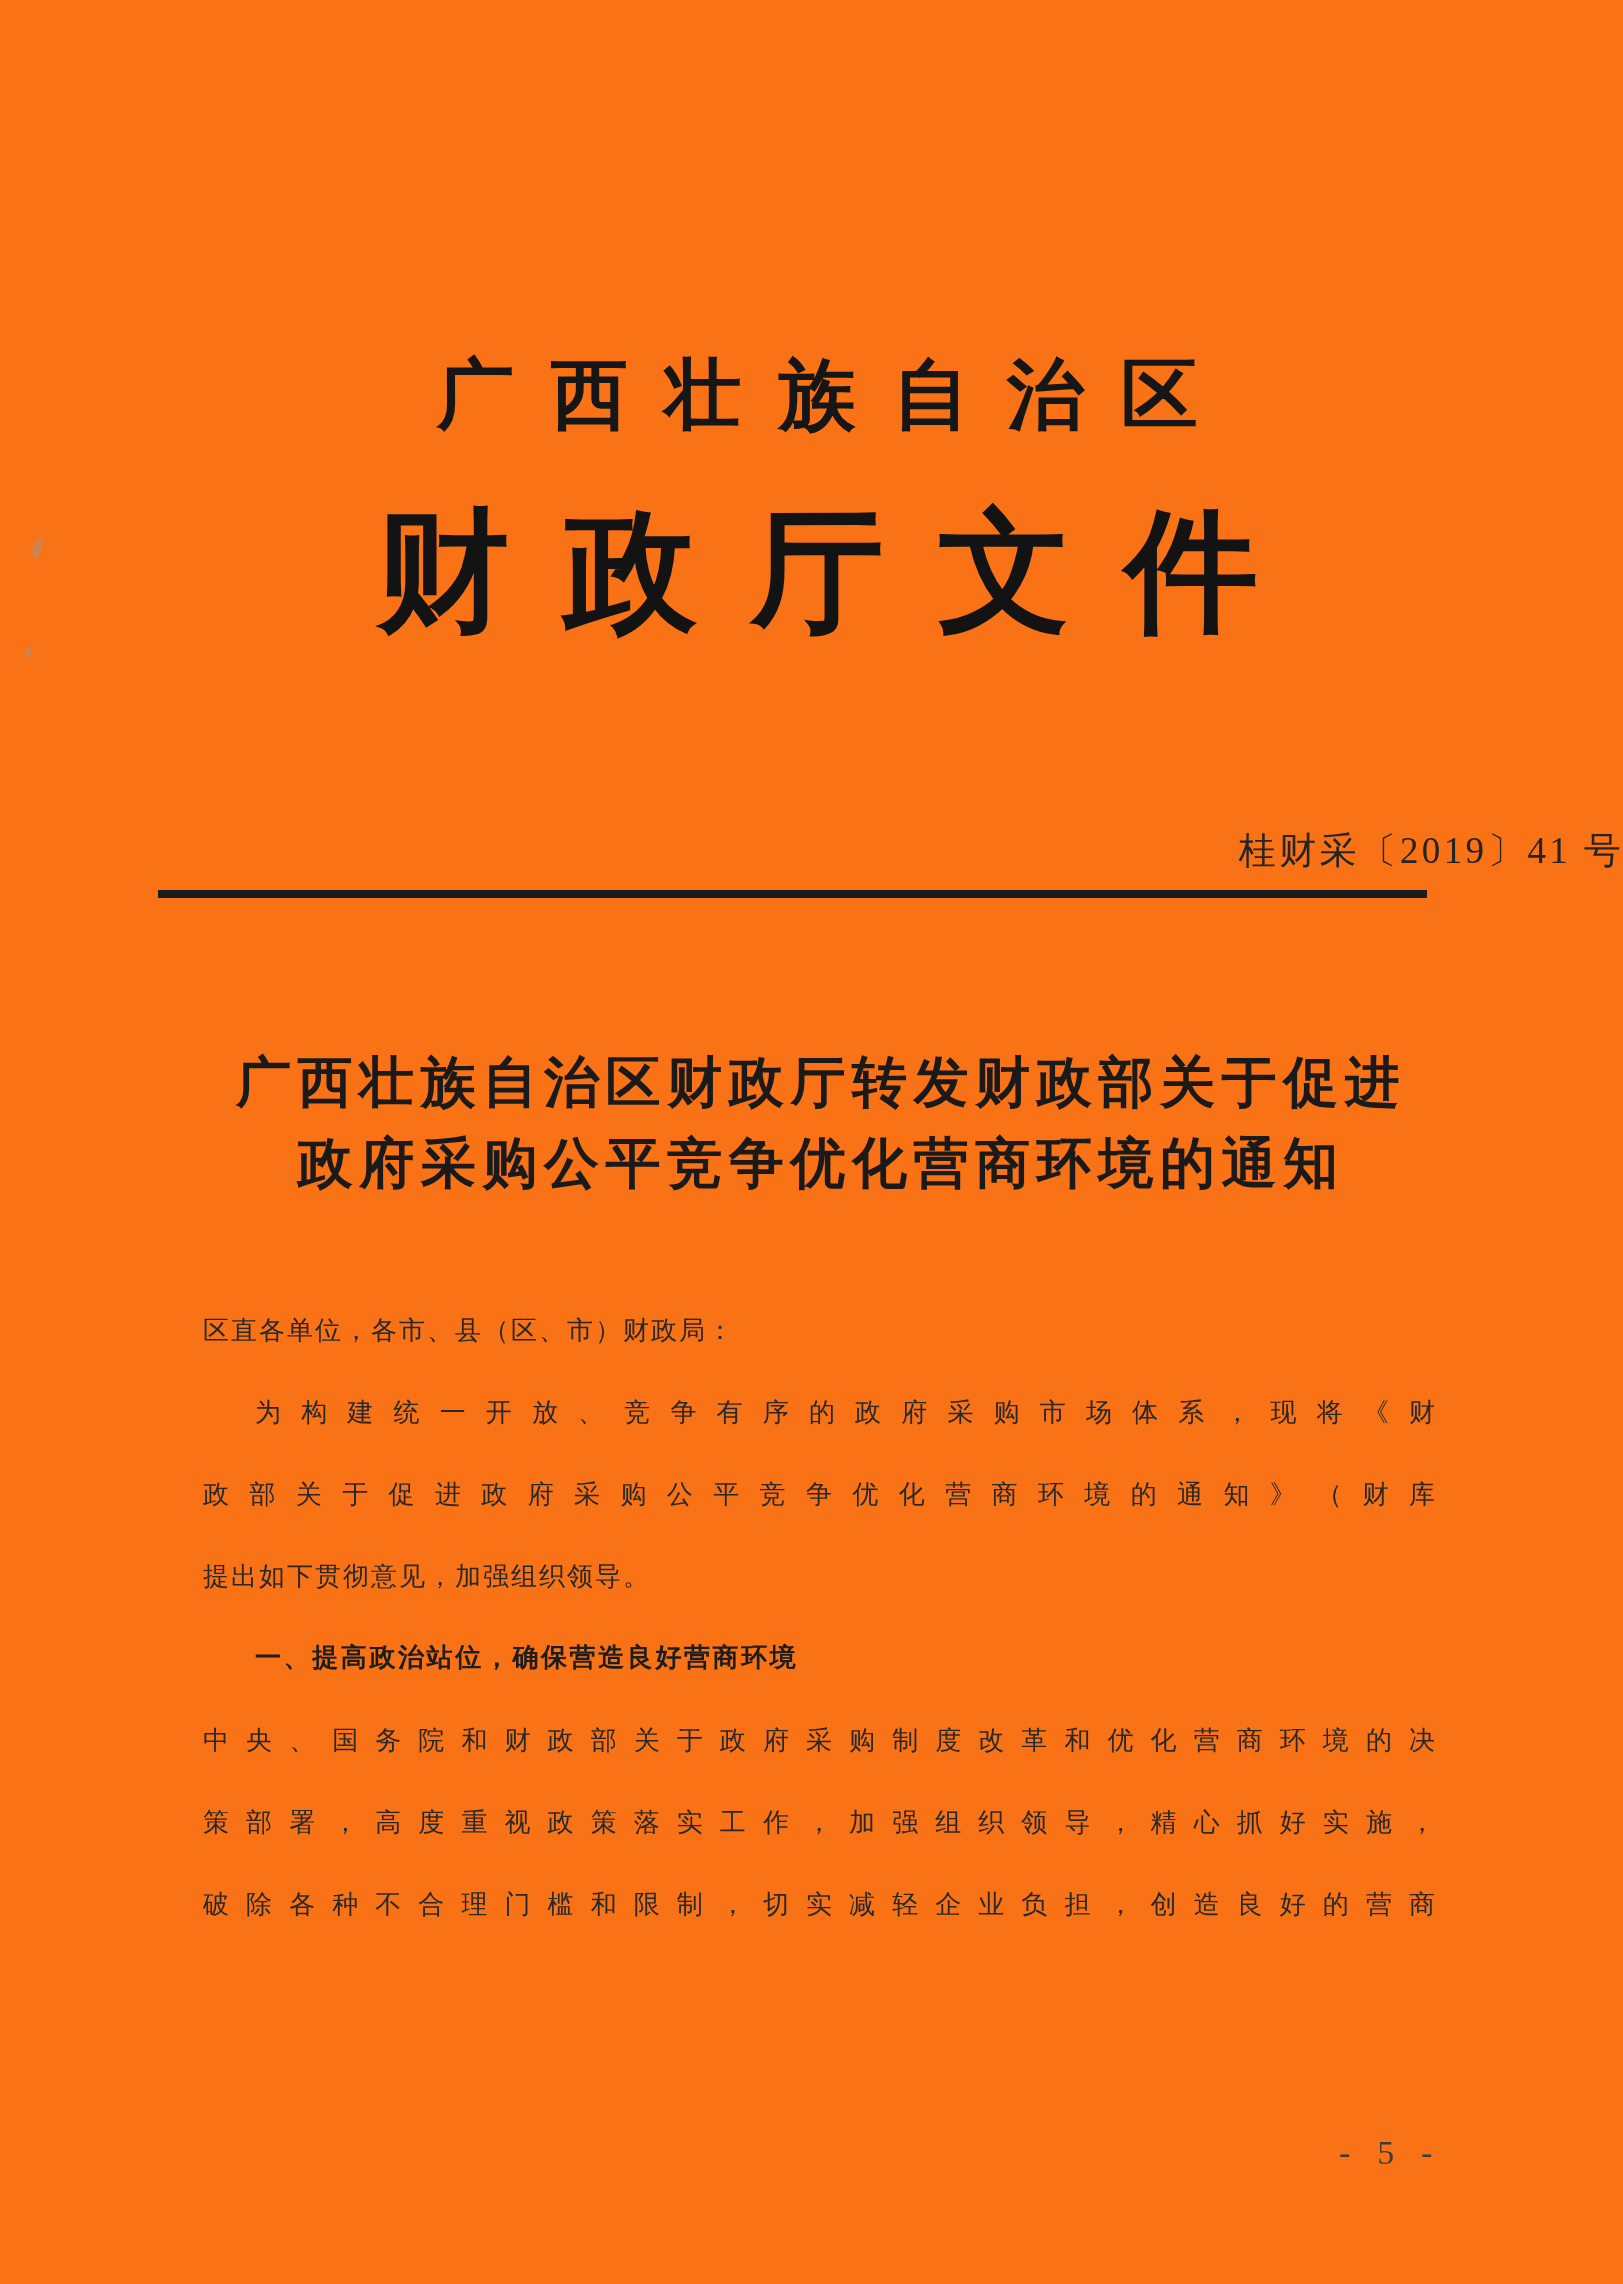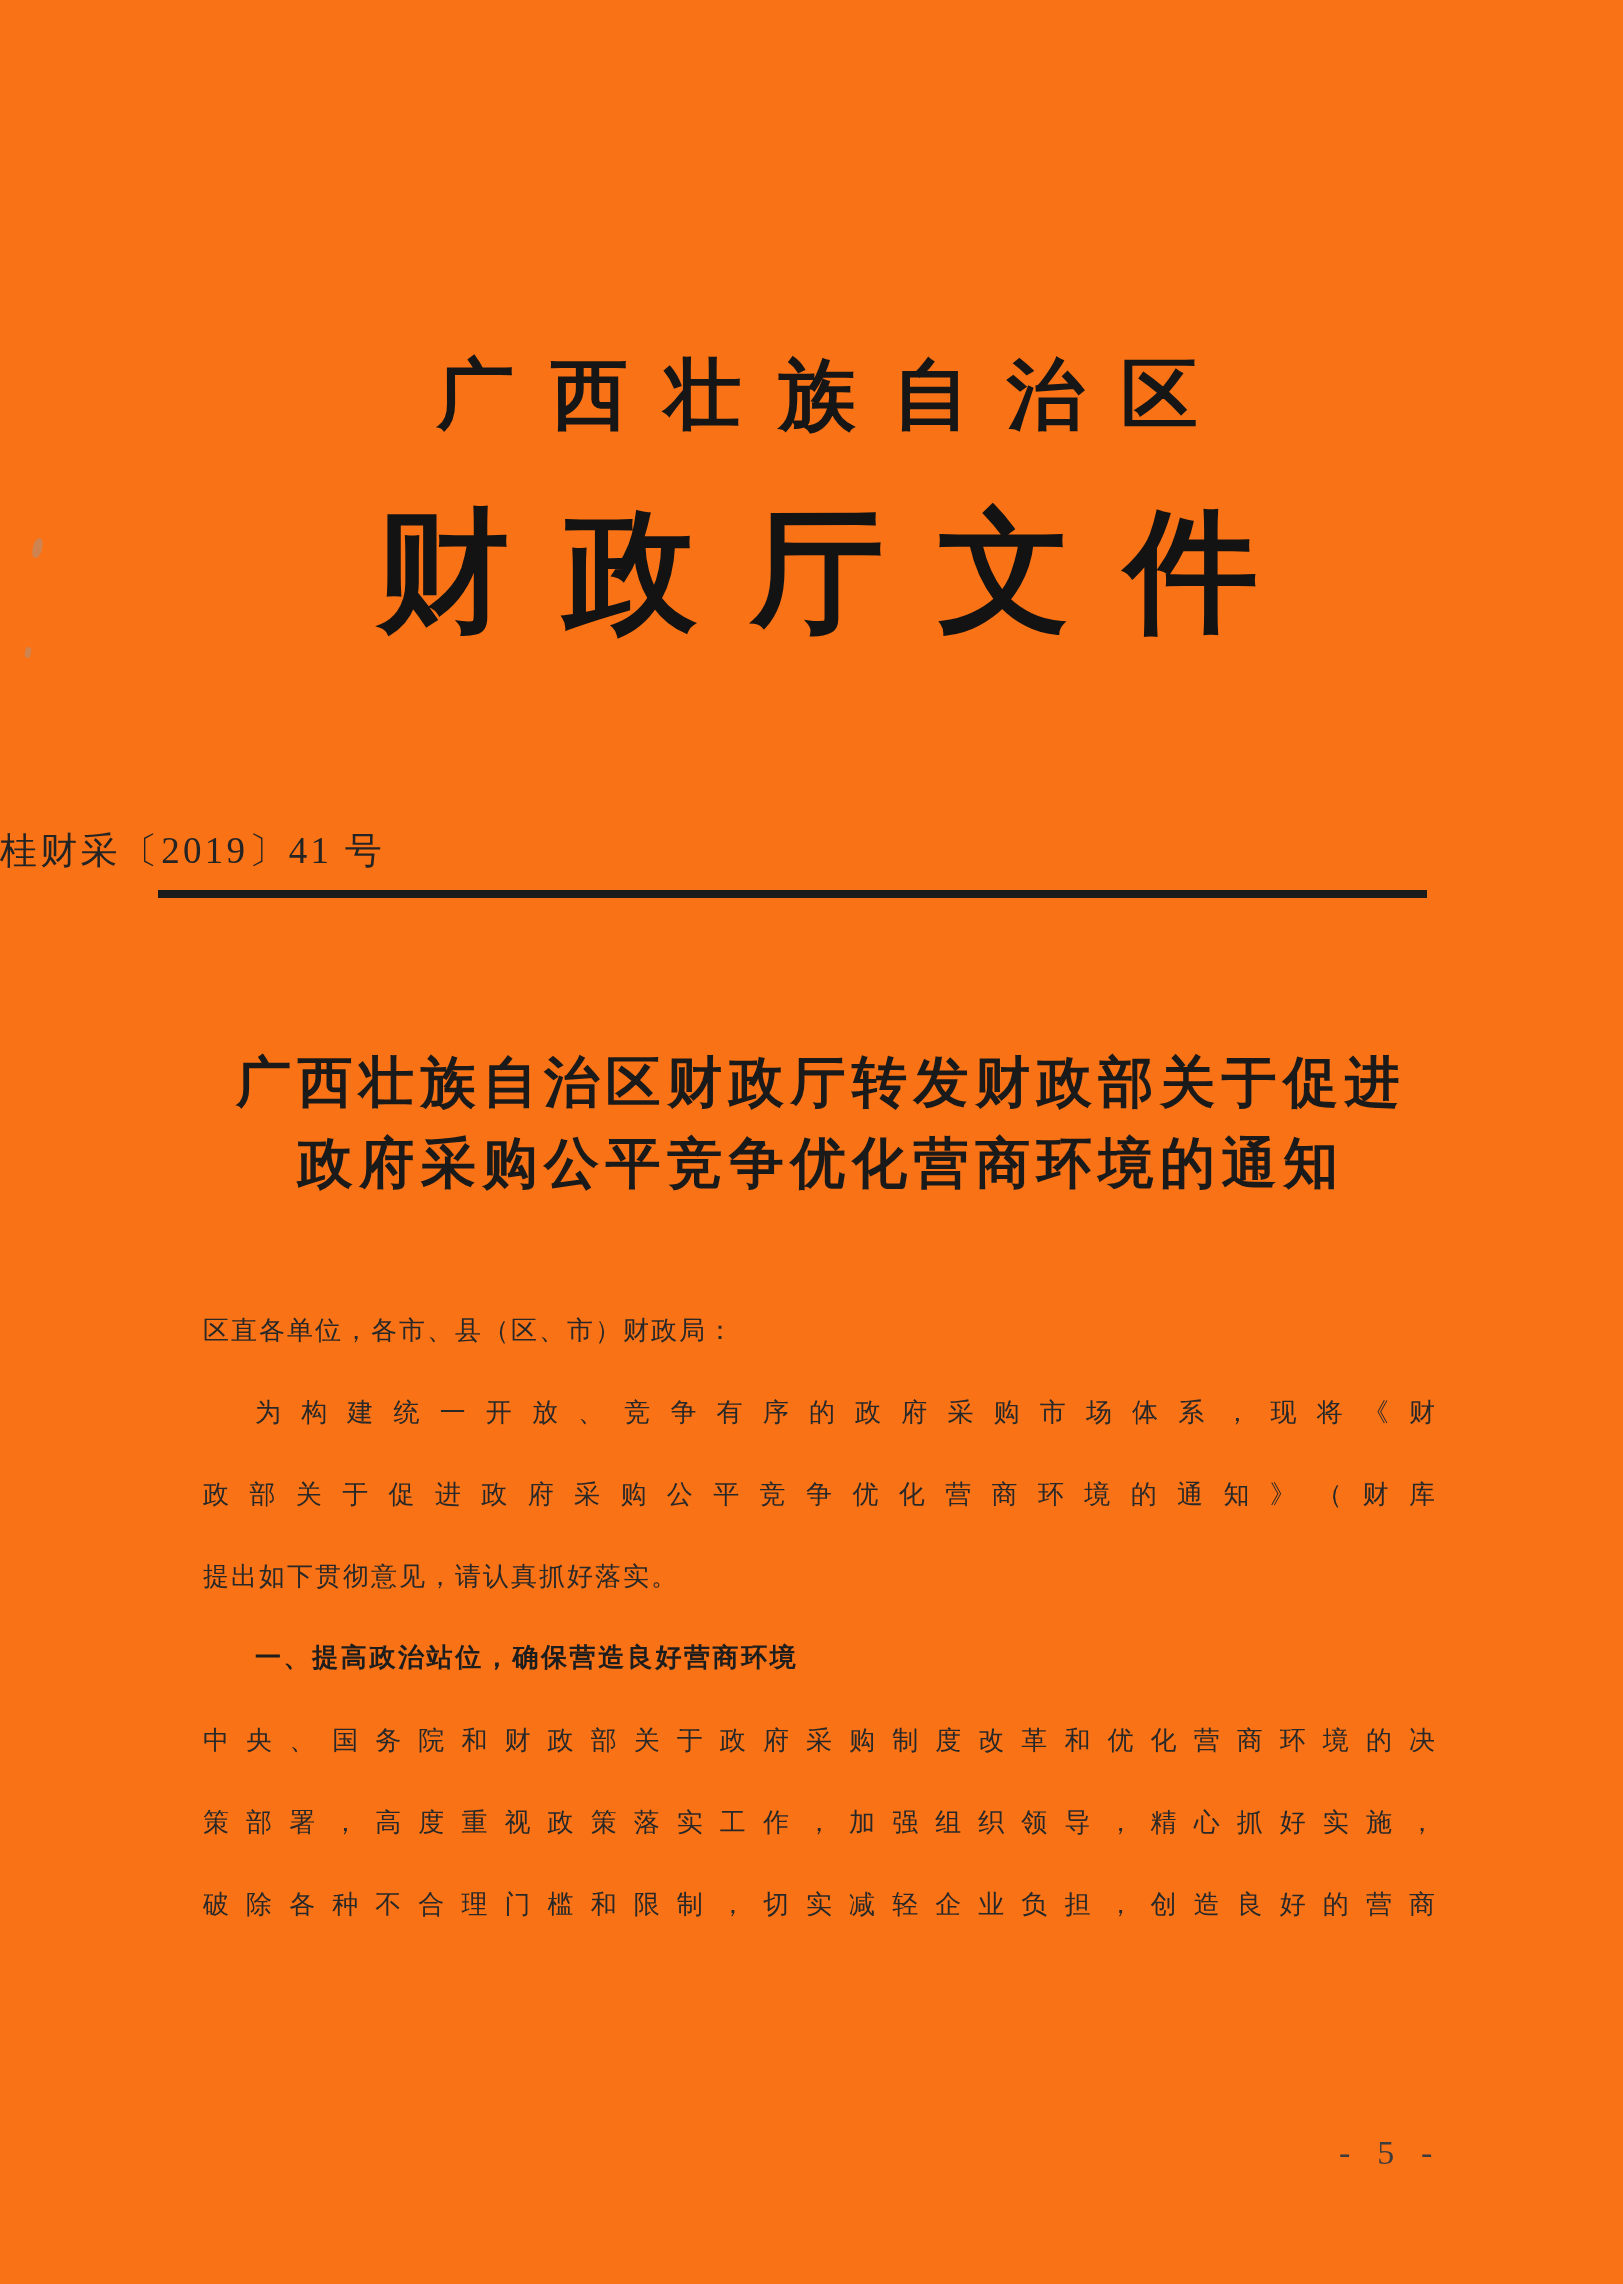--- a/index.html
+++ b/index.html
@@ -27,21 +27,21 @@
     position:absolute;top:499px;left:0;width:1624px;
     text-align:center;
     font-size:133px;font-weight:bold;
     letter-spacing:54px;text-indent:54px;
     line-height:1.1;
     color:#131313;
     transform:translateX(5.3px);
   }
   .docnum{
     position:absolute;top:826px;left:0;width:1624px;
-    text-align:left;
+    text-align:right;
     font-size:37px;
     letter-spacing:3.3px;
     color:#242424;
   }
   .rule{
     position:absolute;top:890px;left:158px;
     width:1269px;height:7.9px;
     background:#1c1c1c;
   }
   .title{
@@ -96,21 +96,21 @@
 
   <div class="title">
     <div>广西壮族自治区财政厅转发财政部关于促进</div>
     <div>政府采购公平竞争优化营商环境的通知</div>
   </div>
 
   <div class="body" id="body-lines">
       <div class="line">区直各单位，各市、县（区、市）财政局：</div>
       <div class="line just ind">为构建统一开放、竞争有序的政府采购市场体系，现将《财</div>
       <div class="line just">政部关于促进政府采购公平竞争优化营商环境的通知》（财库</div>
-      <div class="line">提出如下贯彻意见，请认真抓好落实。</div>
+      <div class="line">提出如下贯彻意见，加强组织领导。</div>
       <div class="line ind bold">一、提高政治站位，确保营造良好营商环境</div>
       <div class="line just">中央、国务院和财政部关于政府采购制度改革和优化营商环境的决</div>
       <div class="line just">策部署，高度重视政策落实工作，加强组织领导，精心抓好实施，</div>
       <div class="line just">破除各种不合理门槛和限制，切实减轻企业负担，创造良好的营商</div>
     </div>
 
   <div class="pagenum">- 5 -</div>
 
   <div class="art art1"></div>
   <div class="art art2"></div>

